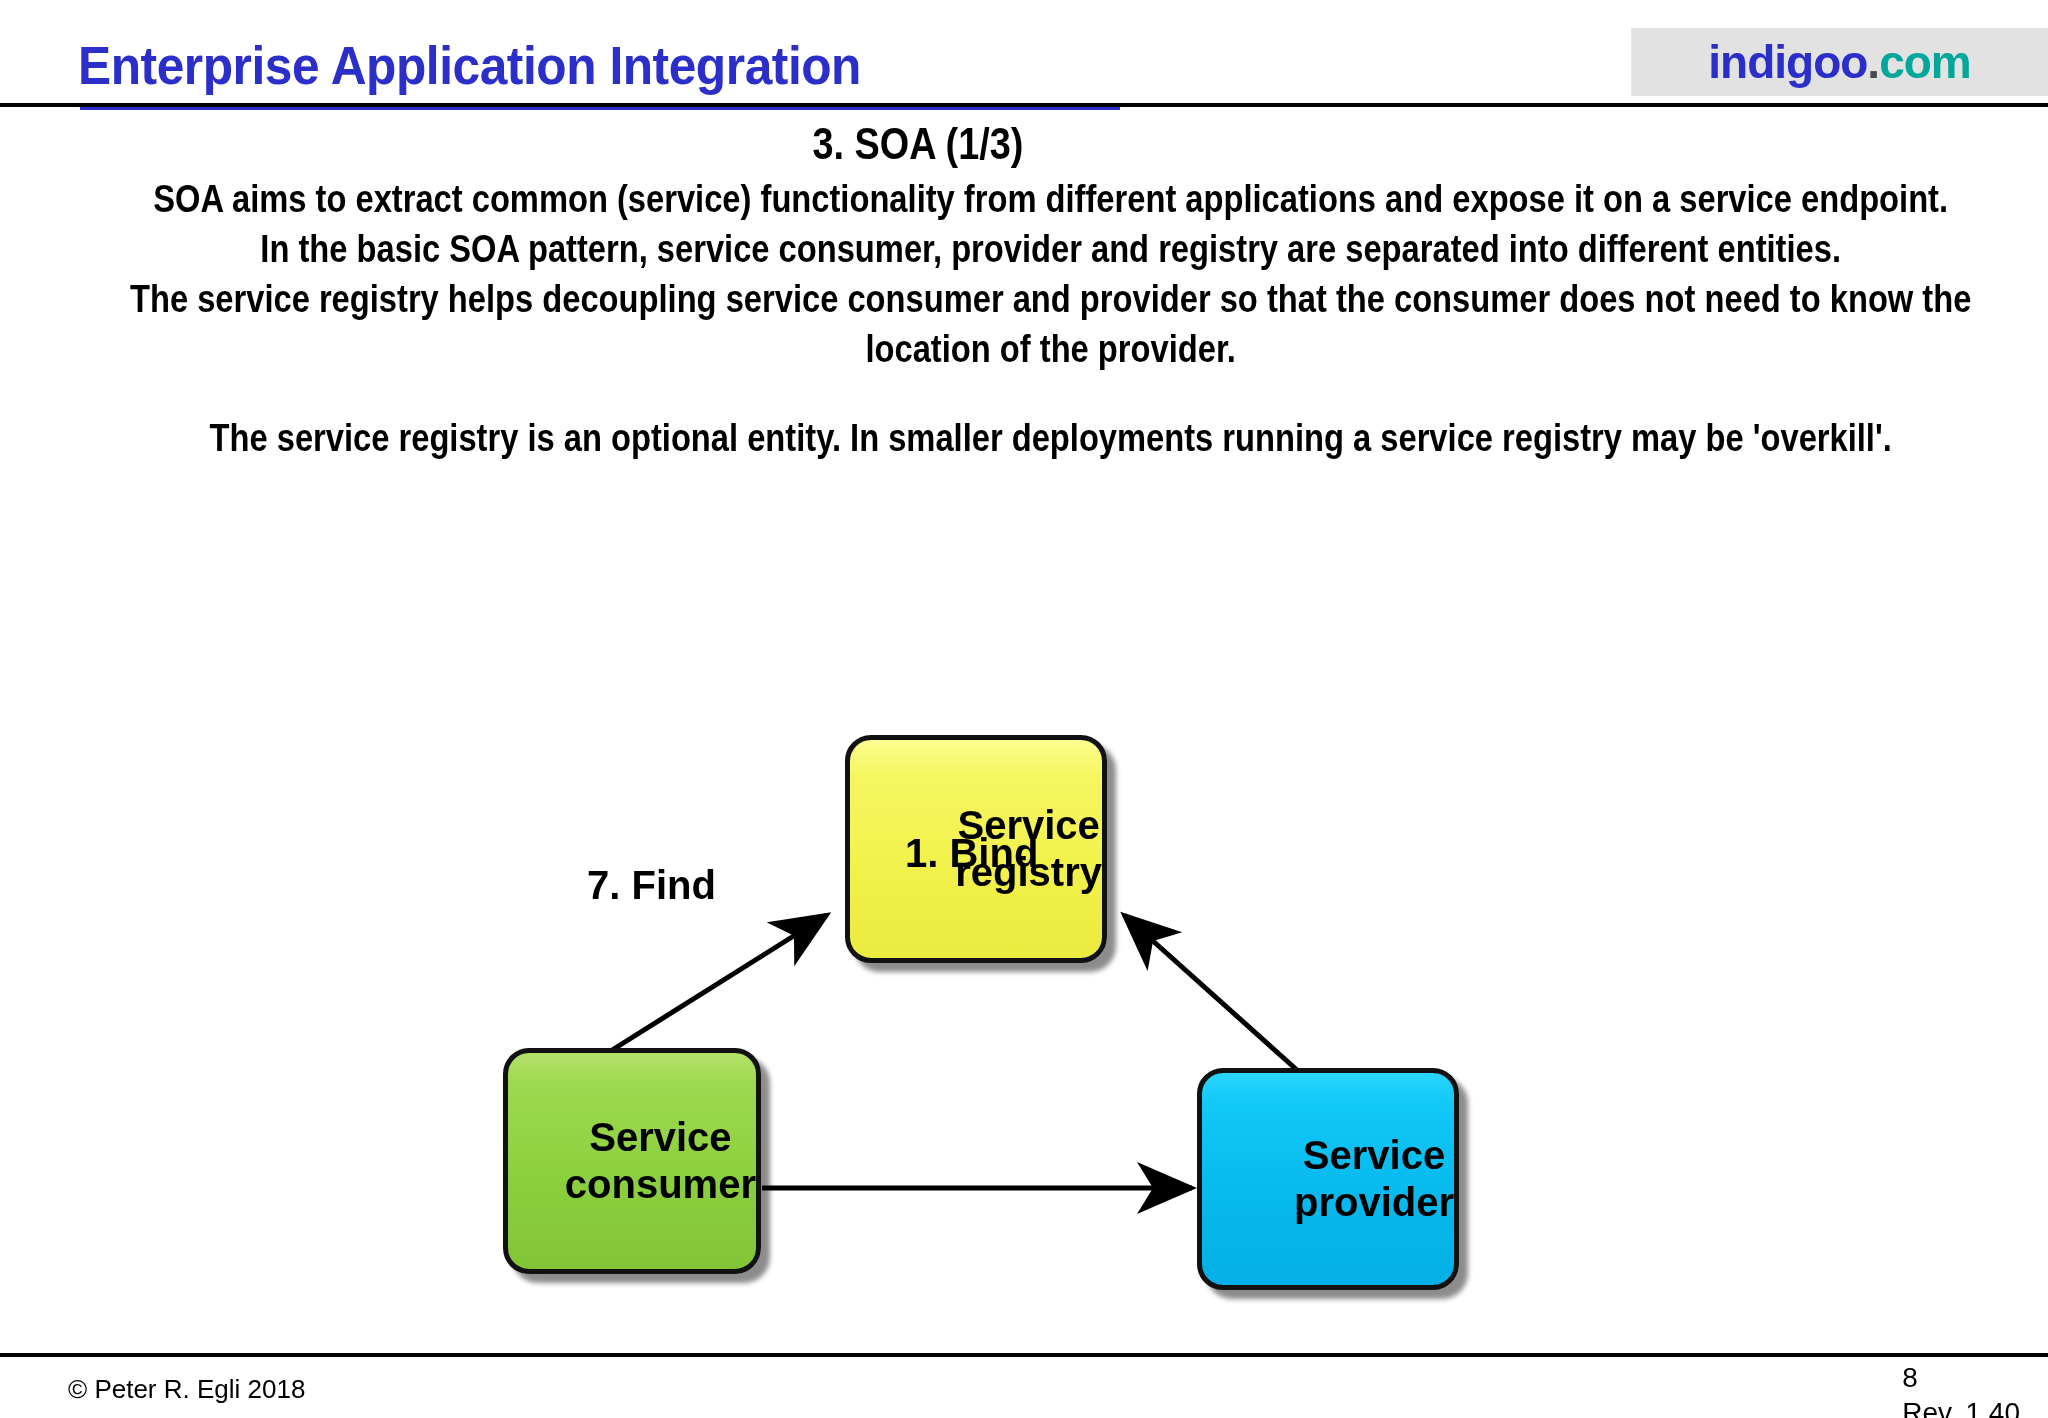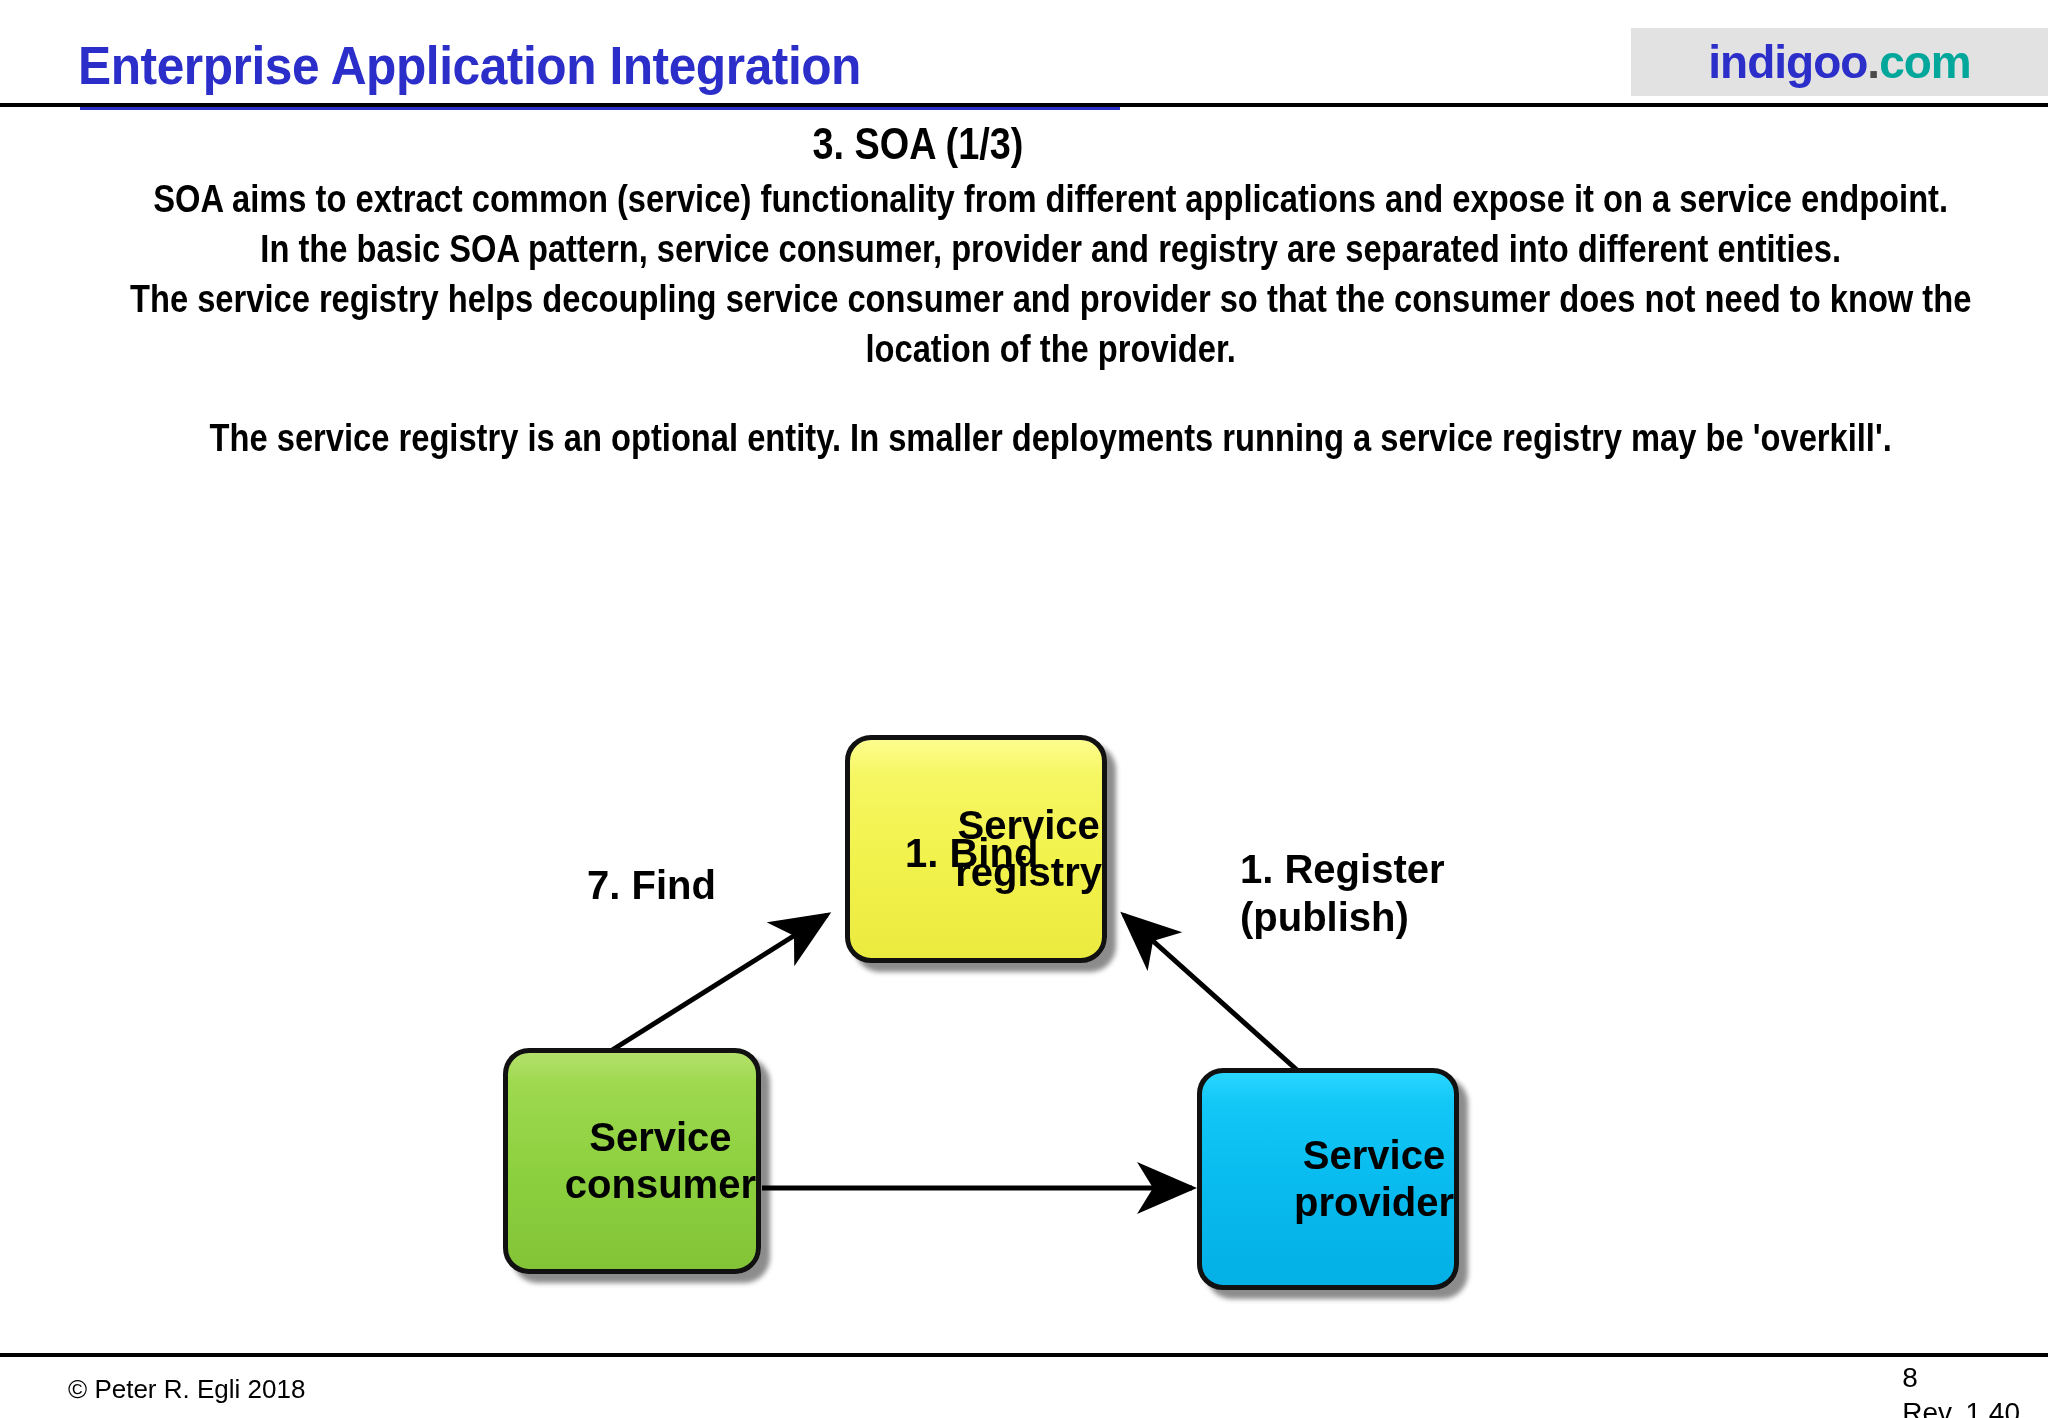--- a/index.html
+++ b/index.html
@@ -241,22 +241,20 @@
     <span class="node-label">Service
 consumer</span>
   </div>
 
   <div class="node" id="node-provider">
     <span class="node-label">Service
 provider</span>
   </div>
 
   <div class="edge-label" id="label-find">7. Find</div>
-  <div class="edge-label" id="label-register">1. Register
-(publish)</div>
   <div class="edge-label" id="label-bind">1. Bind</div>
 </div>
 
 <div id="footer-rule"></div>
 <div id="footer-left">© Peter R. Egli 2018</div>
 <div id="footer-right">
   <div>8</div>
   <div>Rev. 1.40</div>
 </div>
 

